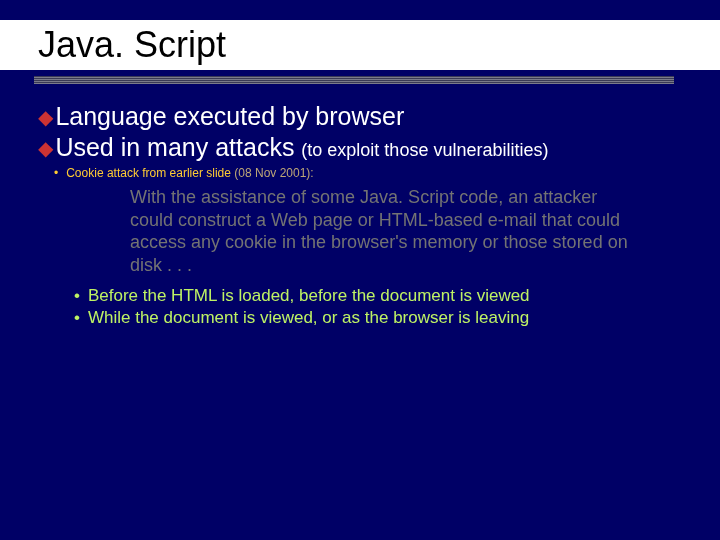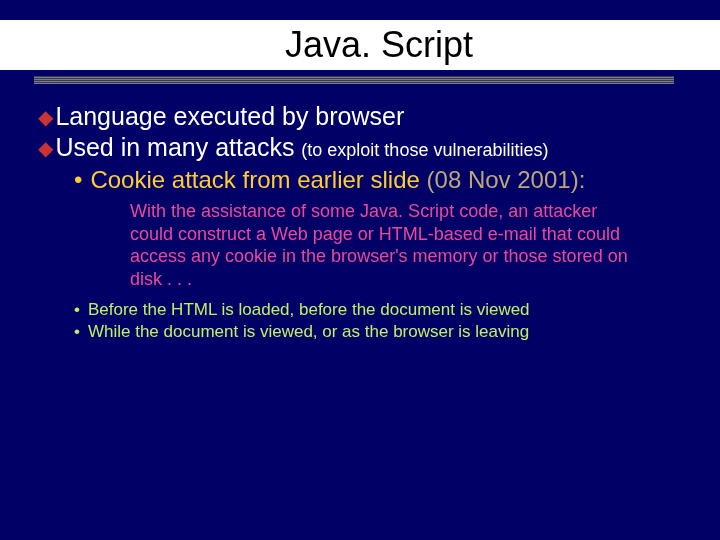--- a/index.html
+++ b/index.html
@@ -20,21 +20,20 @@
     color: #000000;
     background: #ffffff;
     font-size: 36px;
     font-family: Verdana, sans-serif;
     padding: 4px 0 4px 0;
     margin: 0 0 6px -38px;
     width: 720px;
     box-sizing: border-box;
     text-indent: 38px;
     font-weight: normal;
-    text-align: center;
   }
   .divider {
     height: 8px;
     width: 640px;
     margin-left: -4px;
     background: repeating-linear-gradient(
       0deg,
       #7a7a8a 0, #7a7a8a 1px,
       #3a3a55 1px, #3a3a55 2px
     );
@@ -51,35 +50,35 @@
     margin-right: 2px;
   }
   .lvl1 .txt {
     font-size: 25px;
     color: #ffffff;
   }
   .paren {
     font-size: 18px;
   }
   .lvl2 {
-    margin: 4px 0 4px 36px;
-    font-size: 24px;
+    margin: 4px 0 4px 16px;
+    font-size: 12px;
     color: #ffcc33;
   }
   .lvl2 .bull {
     color: #ffcc33;
     margin-right: 8px;
   }
   .faded {
     color: #bda677;
   }
   .lvl3 {
     margin: 6px 60px 10px 92px;
     font-size: 18px;
-    color: #ec4899;
+    color: #737373;
     line-height: 1.25;
   }
   .lvl2b {
     margin: 2px 0 2px 36px;
     font-size: 17px;
     color: #bef264;
   }
   .lvl2b .bull {
     margin-right: 8px;
   }

